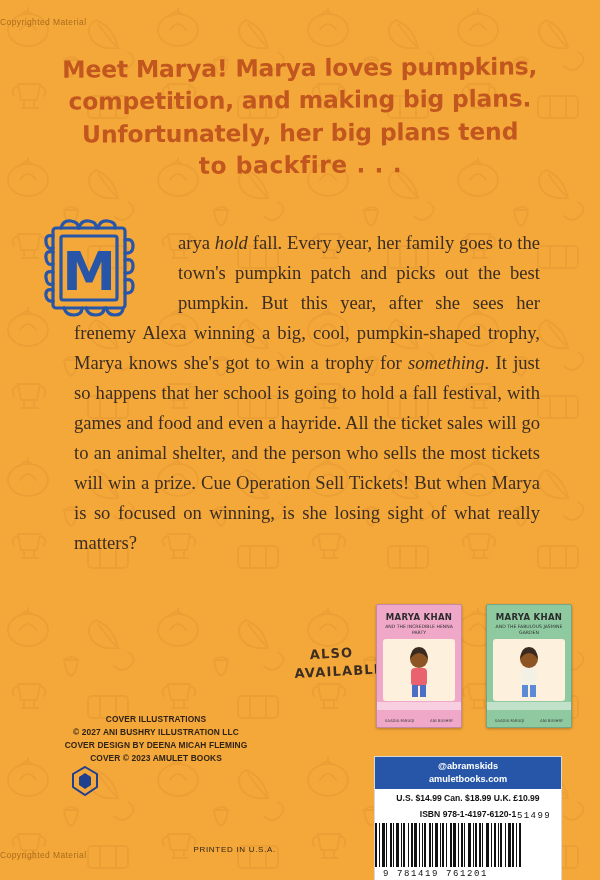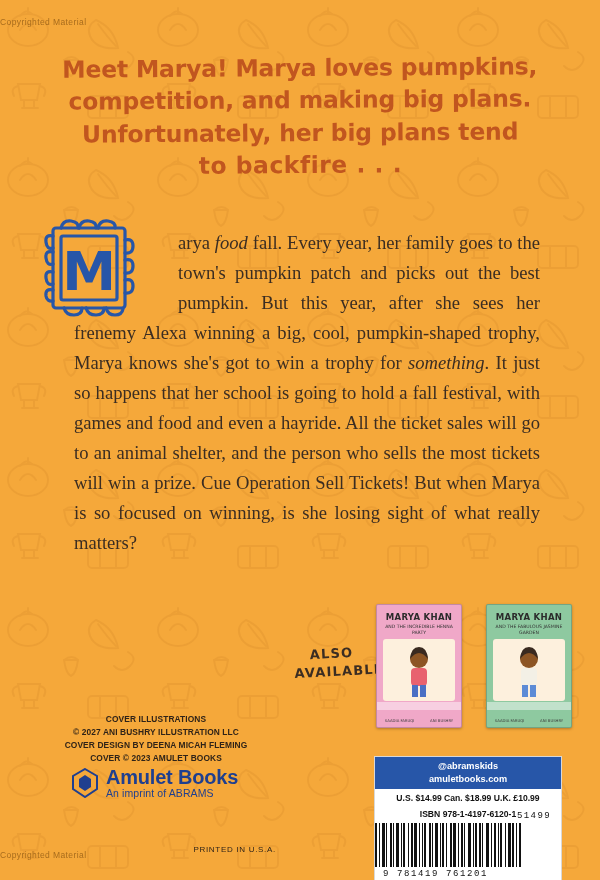--- a/index.html
+++ b/index.html
@@ -342,21 +342,21 @@
       <path d="M87 64 q8 -2 8 6 q0 8 -8 7"></path>
       <path d="M26 92 q2 7 10 7 q8 0 8 -7"></path>
       <path d="M48 92 q2 7 10 7 q8 0 8 -7"></path>
       <path d="M68 92 q2 7 9 7 q7 0 8 -6"></path>
     </g>
     <text x="51" y="74" text-anchor="middle" font-family="DejaVu Sans, sans-serif" font-size="54" font-weight="bold" fill="#2756a8">M</text>
   </svg>
 </div>
 
 <div class="blurb">
-  <span class="blurb-indent"></span>arya <em>food</em> fall. Every year, her family goes to
+  <span class="blurb-indent"></span>arya <em>hold</em> fall. Every year, her family goes to
   the town's pumpkin patch and picks out the best pumpkin. But this year, after she sees
   her frenemy Alexa winning a big, cool, pumpkin-shaped trophy, Marya knows she's got to win a trophy for <em>something</em>.
   It just so happens that her school is going to hold a fall festival, with games and food and even a hayride.
   All the ticket sales will go to an animal shelter, and the person who sells the most tickets will win a prize. Cue
   Operation Sell Tickets! But when Marya is so focused on winning, is she losing sight of what really matters?
 </div>
 
 <div class="also-available">
   <div>ALSO</div>
   <div>AVAILABLE</div>
@@ -409,24 +409,20 @@
   <div>COVER © 2023 AMULET BOOKS</div>
 </div>
 
 <div class="imprint">
   <span class="mark">
     <svg width="26" height="30" viewBox="0 0 26 30">
       <path d="M13 1 L25 8 L25 21 L13 29 L1 21 L1 8 Z" fill="none" stroke="#1f3f8f" stroke-width="2"></path>
       <path d="M13 7 L19 11 L19 19 L13 23 L7 19 L7 11 Z" fill="#1f3f8f"></path>
     </svg>
   </span>
-  <span class="names">
-    <div class="big">Amulet Books</div>
-    <div class="small">An imprint of ABRAMS</div>
-  </span>
 </div>
 
 <div class="printed">PRINTED IN U.S.A.</div>
 
 <div class="barcode-panel">
   <div class="bp-url">
     <div>@abramskids</div>
     <div>amuletbooks.com</div>
   </div>
   <div class="bp-price">U.S. $14.99  Can. $18.99  U.K. £10.99</div>

